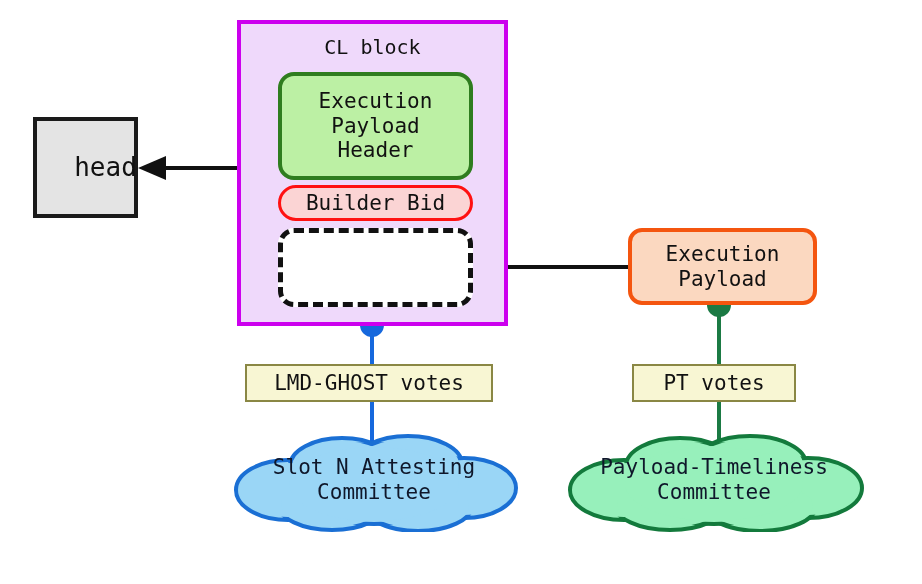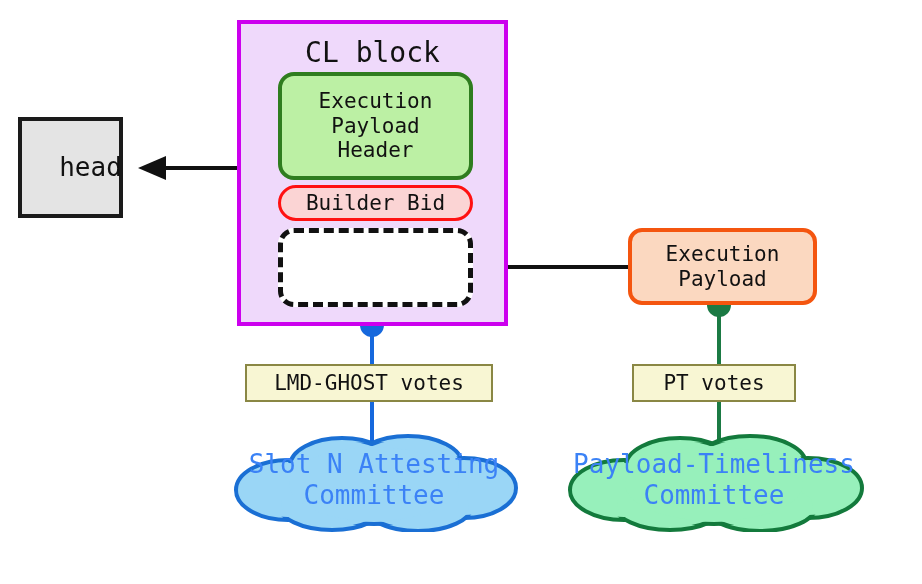--- a/index.html
+++ b/index.html
@@ -32,42 +32,42 @@
     justify-content: center;
     text-align: center;
     font-family: "DejaVu Sans Mono", monospace;
     color: #111111;
     line-height: 1.18;
     white-space: pre-line;
   }
 
   
   #head-node {
-    left: 18px; top: 117px;
+    left: 33px; top: 117px;
     width: 105px; height: 101px;
     background: #e4e4e4;
     border: 4px solid #1a1a1a;
     font-size: 26px;
     padding-left: 40px;
   }
 
   
   #cl-block {
     left: 237px; top: 20px;
     width: 271px; height: 306px;
     background: #efd9fb;
     border: 4px solid #cc00ee;
     display: block;
   }
   #cl-block-title {
     position: absolute;
     left: 0; top: 12px;
     width: 100%;
     text-align: center;
-    font-size: 28px;
+    font-size: 20px;
     color: #111;
     font-family: "DejaVu Sans Mono", monospace;
   }
 
   
   #epheader-node {
     left: 278px; top: 72px;
     width: 195px; height: 108px;
     background: #bcf0a4;
     border: 4px solid #2f7d1f;
@@ -123,22 +123,22 @@
   .cloud-wrap svg { display: block; }
   .cloud-label {
     position: absolute;
     left: 0; top: 0;
     width: 100%; height: 100%;
     display: flex;
     align-items: center;
     justify-content: center;
     text-align: center;
     font-family: "DejaVu Sans Mono", monospace;
-    font-size: 26px;
-    color: #3b82f6;
+    font-size: 21px;
+    color: #0f172a;
     white-space: pre-line;
     line-height: 1.2;
   }
   #slotcloud-wrap { left: 222px; top: 428px; width: 304px; height: 104px; }
   #ptcloud-wrap   { left: 556px; top: 428px; width: 316px; height: 104px; }
 </style>
 </head>
 <body>
 
 <div id="stage">

